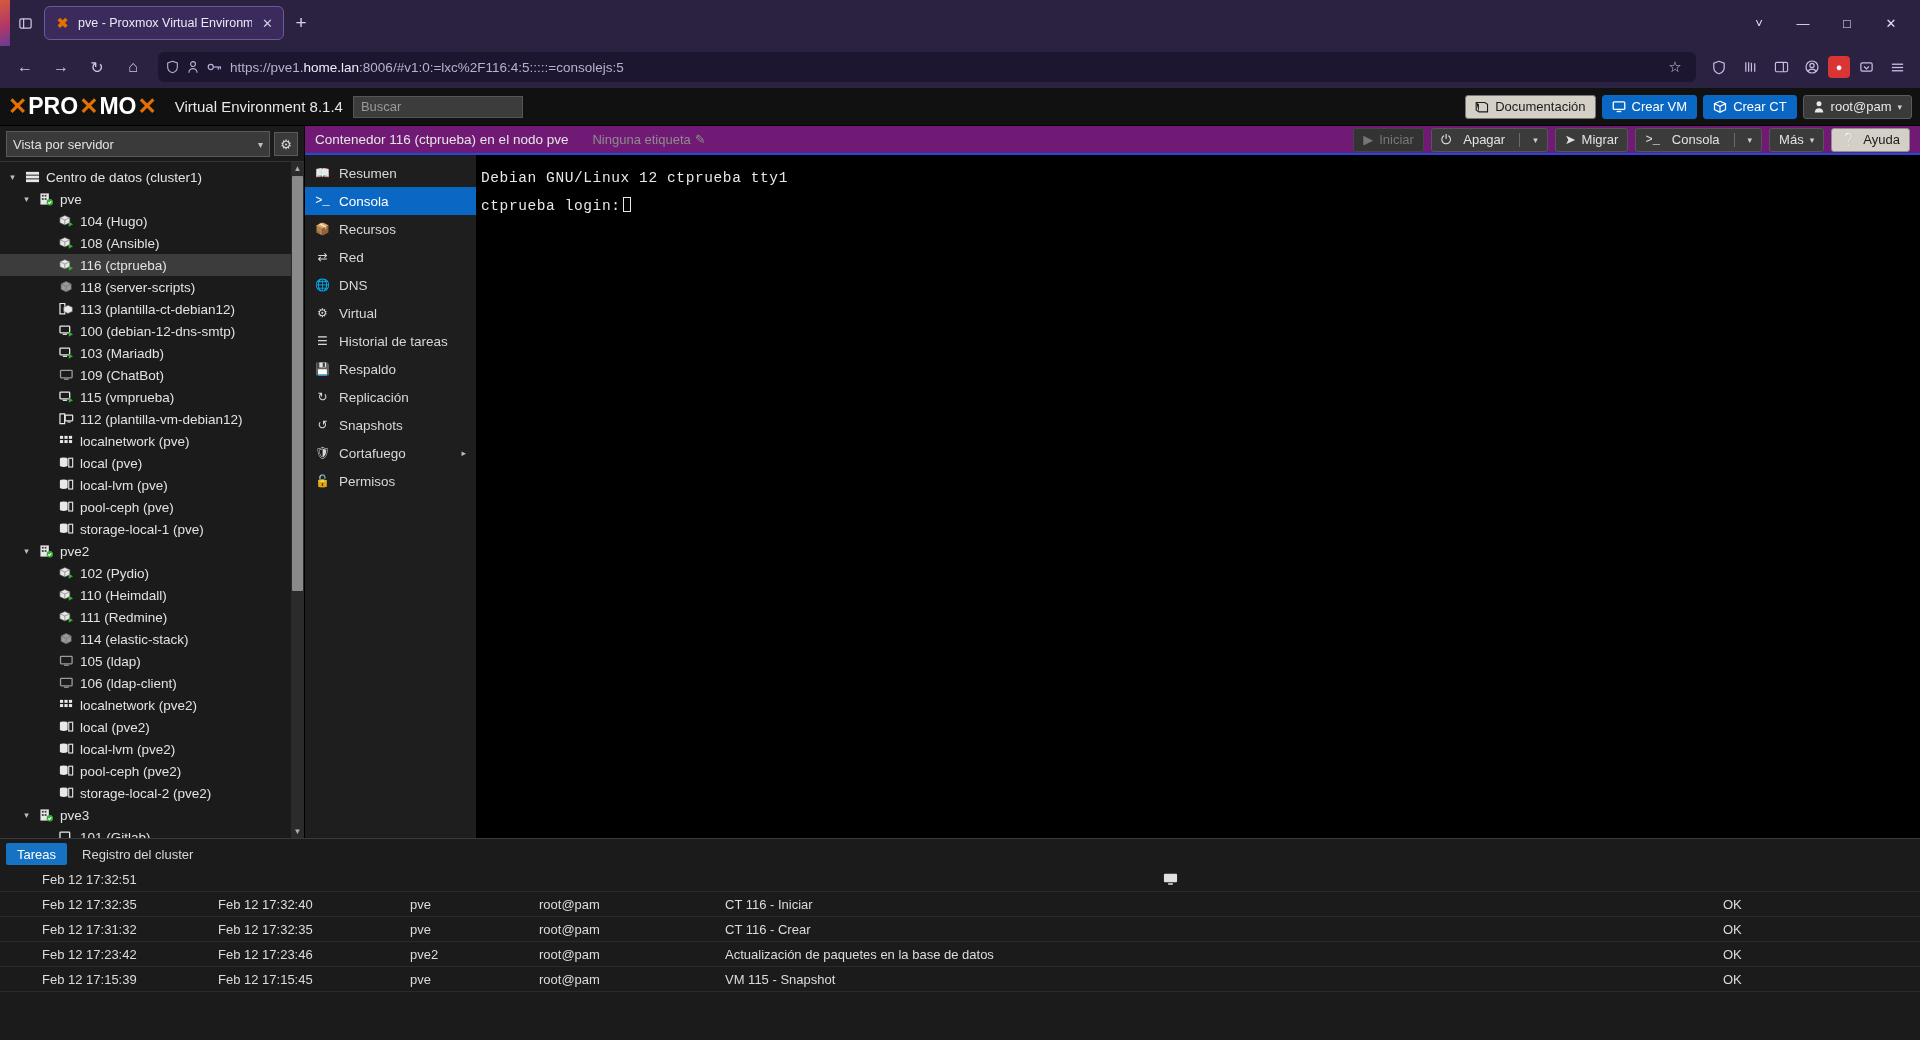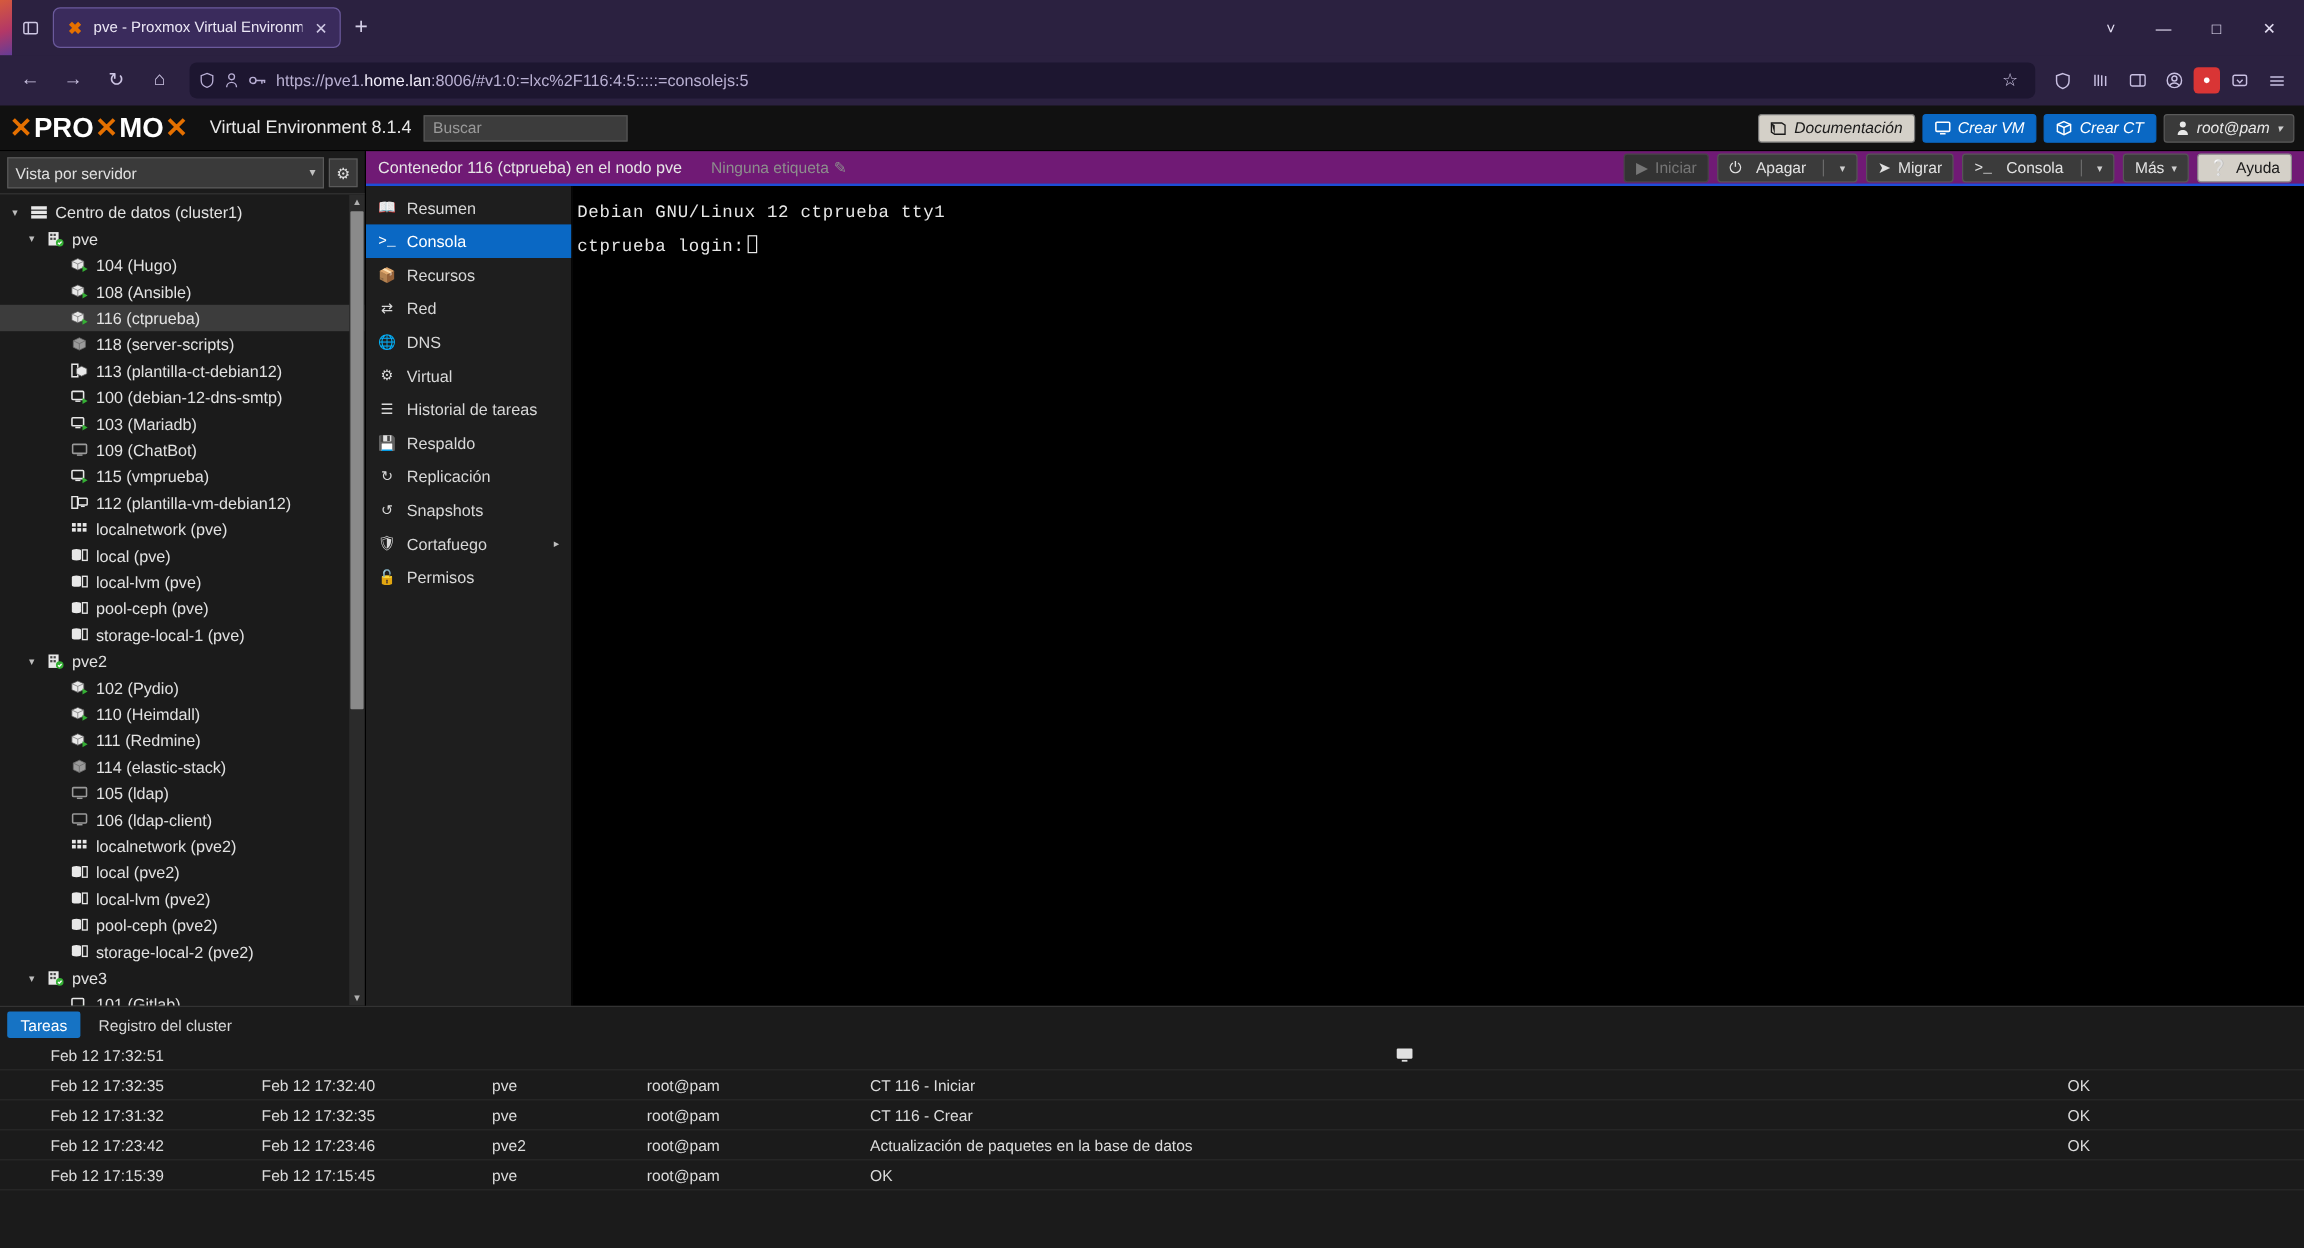--- a/index.html
+++ b/index.html
@@ -88,21 +88,21 @@
   #pmx-logo { display: flex; align-items: center; gap: 1px;
     font-size: 23px; font-weight: bold; letter-spacing: 0px; }
   .logo-x { color: #e57000; }
   .logo-w { color: #fff; }
   #pmx-version { color: #e8e8e8; font-size: 15px; margin-left: 8px; }
   #pmx-search {
     width: 170px; height: 22px; background: #3c3c3c;
     border: 1px solid #555; color: #9a9a9a; font-size: 13px;
     padding: 0 7px; display: flex; align-items: center;
   }
-  #pmx-header-right { margin-left: auto; display: flex; align-items: flex-end; gap: 6px; font-style: italic; }
+  #pmx-header-right { margin-left: auto; display: flex; align-items: flex-end; gap: 6px; }
   .hdr-btn {
     height: 24px; display: flex; align-items: center; gap: 6px;
     padding: 0 9px; font-size: 13px; border-radius: 3px;
     border: 1px solid #777; background: #d4d0c8; color: #1a1a1a;
     white-space: nowrap;
   }
   .hdr-btn.blue { background: #0a68c4; border-color: #0a68c4; color: #fff; }
   .hdr-btn.dark { background: #3a3a3a; border-color: #5a5a5a; color: #e8e8e8; }
   .hdr-btn svg { flex: none; }
 
@@ -952,17 +952,18 @@
           <div class="td c-node">pve2</div>
           <div class="td c-user">root@pam</div>
           <div class="td c-desc">Actualización de paquetes en la base de datos</div>
           <div class="td c-status">OK</div>
         </div>
         <div class="tt-row">
           <div class="td c-start">Feb 12 17:15:39</div>
           <div class="td c-end">Feb 12 17:15:45</div>
           <div class="td c-node">pve</div>
           <div class="td c-user">root@pam</div>
+          <div class="td c-desc">VM 115 - Snapshot</div>
           <div class="td c-status">OK</div>
         </div>
       </div>
   </div>
 </div>
 
 </body></html>

